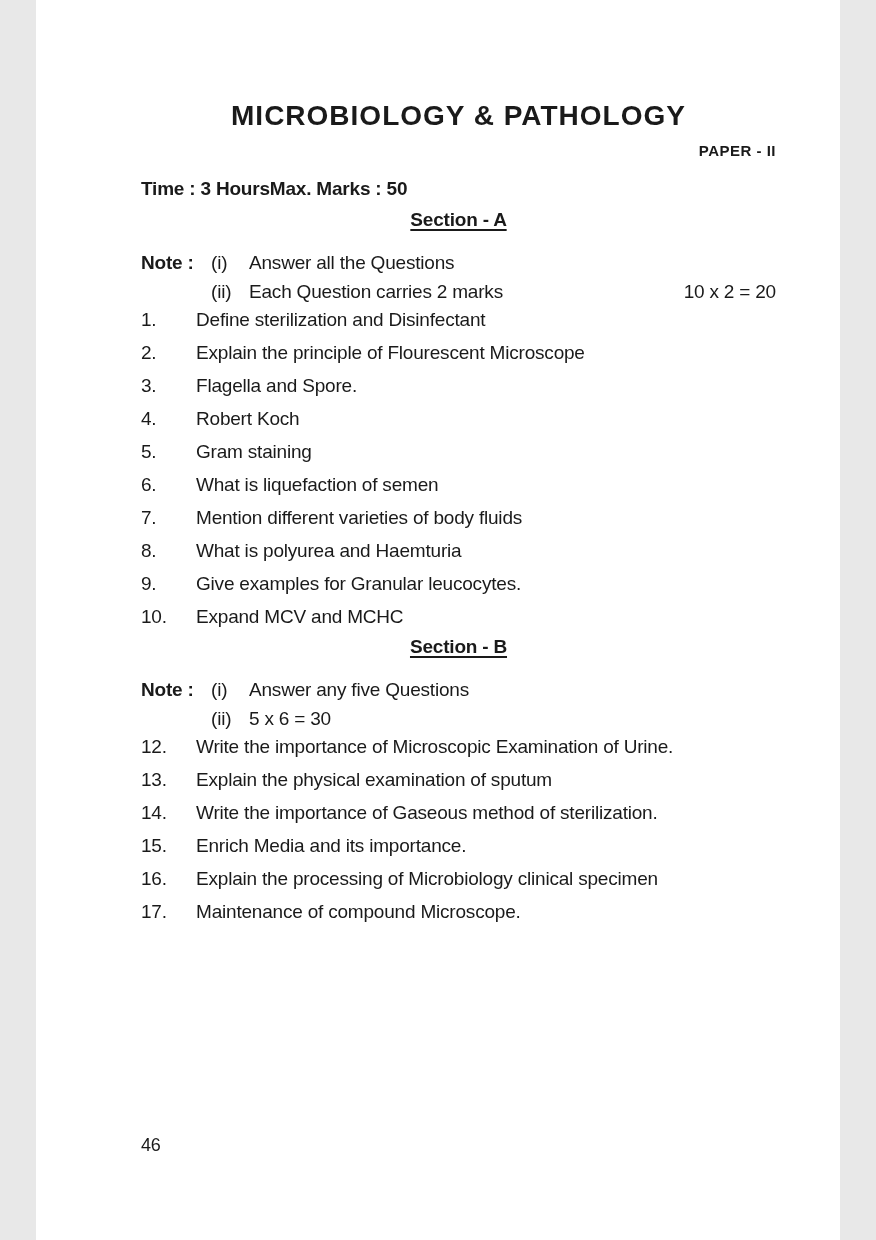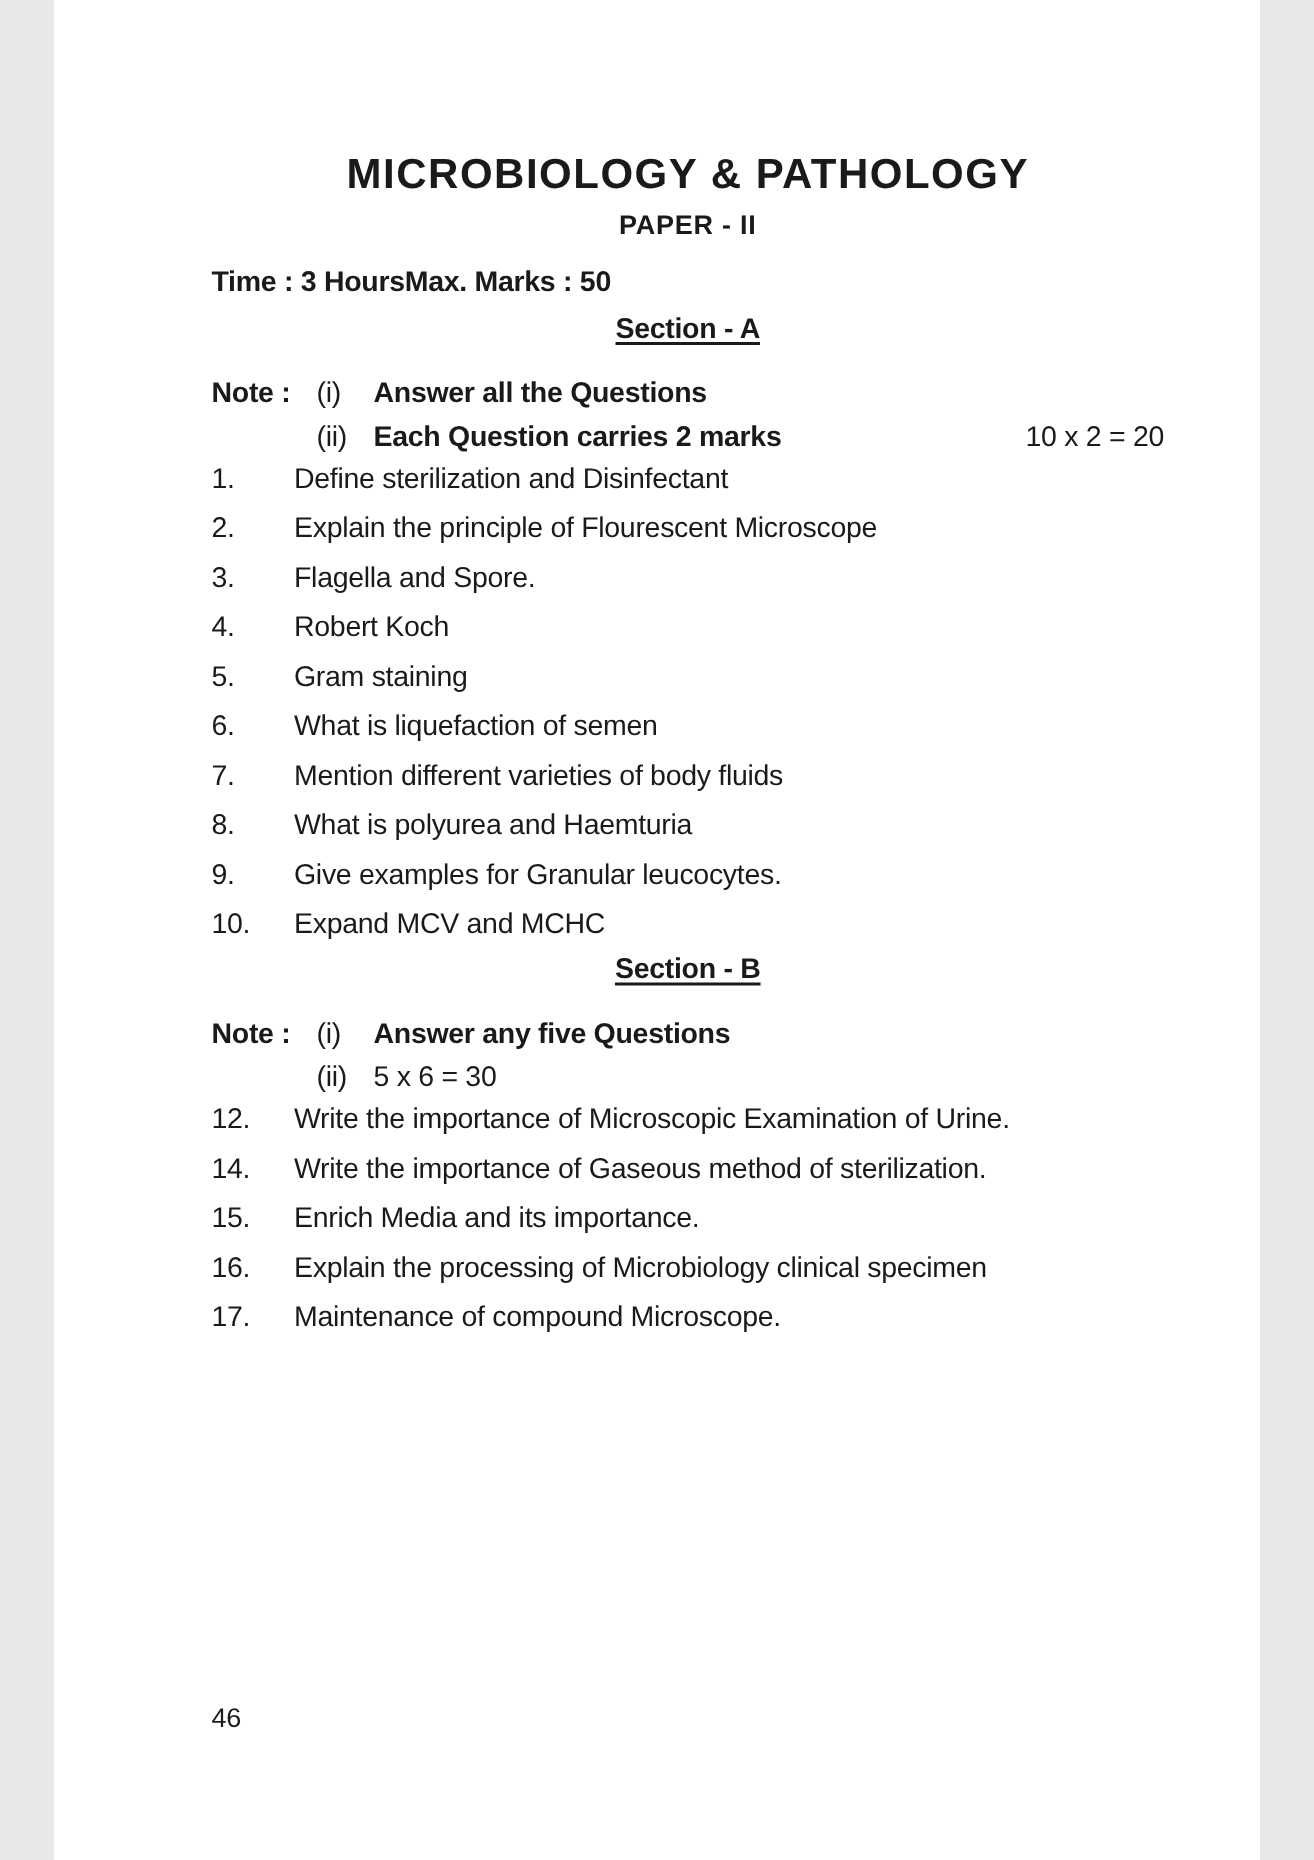--- a/index.html
+++ b/index.html
@@ -24,22 +24,22 @@
   .title {
     margin-top: 101px;
     text-align: center;
     font-size: 28px;
     font-weight: 700;
     letter-spacing: 1px;
     line-height: 30px;
   }
   .subtitle {
     margin-top: 7px;
-    text-align: center;
-    font-size: 18px;
+    text-align: right;
+    font-size: 15px;
     font-weight: 700;
     letter-spacing: 0.5px;
     line-height: 25px;
   }
   .meta-row {
     margin-top: 15px;
     display: flex;
     justify-content: flex-start;
     font-size: 19px;
     font-weight: 700;
@@ -54,21 +54,21 @@
     font-weight: 700;
     line-height: 21px;
     text-decoration: underline;
     text-underline-offset: 3px;
     text-decoration-thickness: 2px;
   }
   .note-block { margin-top: 18px; font-size: 19px; }
   .note-row { display: flex; line-height: 29px; }
   .note-label { width: 70px; font-weight: 700; flex: 0 0 auto; }
   .note-index { width: 38px; flex: 0 0 auto; }
-  .note-text { flex: 1 1 auto; font-weight: bold; }
+  .note-text { flex: 1 1 auto; }
   .note-marks { flex: 0 0 auto; text-align: right; }
   .q-list { margin-top: 0; font-size: 19px; }
   .q-row { display: flex; line-height: 28px; margin-bottom: 5px; }
   .q-num { width: 55px; flex: 0 0 auto; }
   .q-text { flex: 1 1 auto; }
   .section-b .section-heading-wrap { margin-top: 4px; }
   .page-number {
     position: absolute;
     left: 105px;
     top: 1135px;
@@ -172,20 +172,24 @@
           <span class="note-marks">5 x 6 = 30</span>
         </div>
       </div>
 
       <div class="q-list">
         <div class="q-row">
           <span class="q-num">12.</span>
           <span class="q-text">Write the importance of Microscopic Examination of Urine.</span>
         </div>
         <div class="q-row">
+          <span class="q-num">13.</span>
+          <span class="q-text">Explain the physical examination of sputum</span>
+        </div>
+        <div class="q-row">
           <span class="q-num">14.</span>
           <span class="q-text">Write the importance of Gaseous method of sterilization.</span>
         </div>
         <div class="q-row">
           <span class="q-num">15.</span>
           <span class="q-text">Enrich Media and its importance.</span>
         </div>
         <div class="q-row">
           <span class="q-num">16.</span>
           <span class="q-text">Explain the processing of Microbiology clinical specimen</span>

